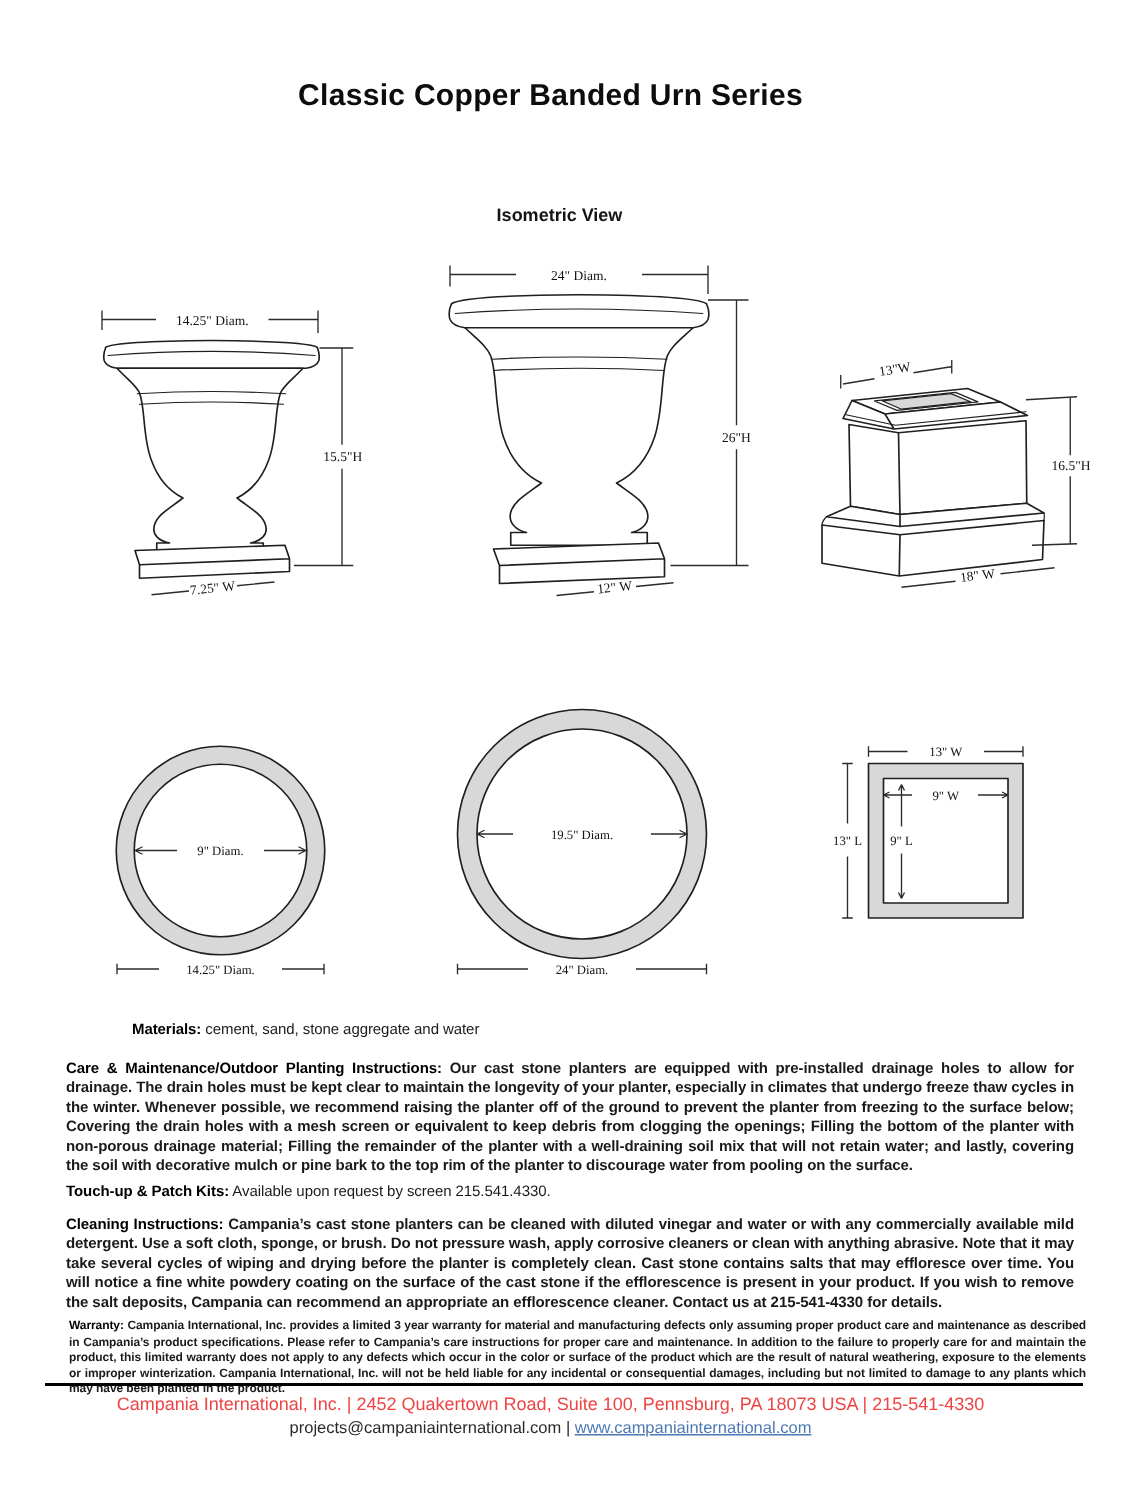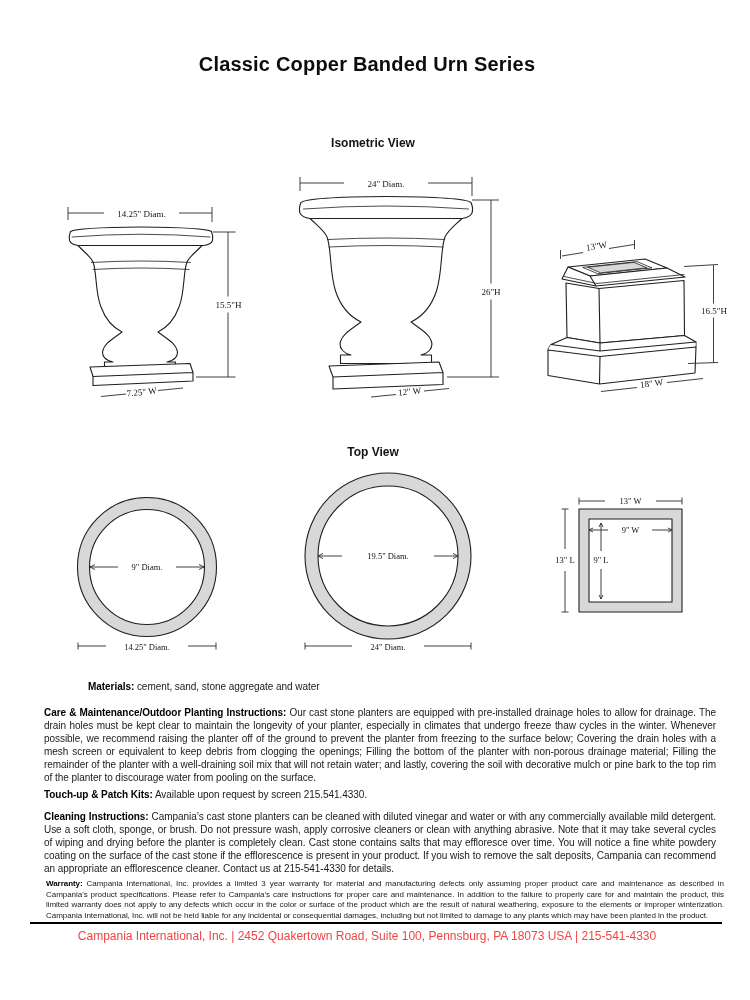--- a/index.html
+++ b/index.html
@@ -14,21 +14,21 @@
   svg{position:absolute;left:0;}
   .ln{stroke:#1f1f1f;stroke-width:1.1;fill:none;stroke-linejoin:round;stroke-linecap:round;}
   .f-w{fill:#ffffff;}
   .f-g{fill:#d8d8d8;}
   .thin{stroke-width:0.8;}
   .dim{stroke:#2b2b2b;stroke-width:0.9;fill:none;stroke-linecap:butt;}
   .dlab{font-family:"Liberation Serif",serif;font-size:9px;fill:#141414;text-anchor:middle;}
   .dlab2{font-size:8.5px;}
   .tblock{position:absolute;left:44px;width:672px;font-size:10px;line-height:13px;color:#1a1a1a;letter-spacing:-0.05px;}
   .tblock b{color:#000;}
-  .just{text-align:justify;}
+  .just{text-align:justify;font-weight:bold;}
   .materials{top:670px;padding-left:44px;}
   .care{top:696px;}
   .touchup{top:778px;}
   .cleaning{top:800px;}
   .warranty{top:871px;font-size:8px;line-height:10.6px;width:678px;left:46px;}
   .rule{top:922px;left:30px;width:692px;height:2px;background:#000;}
   .foot1{top:929px;font-size:12px;color:#ef4444;}
   .foot2{top:946px;font-size:11px;color:#2a2a2a;}
   .foot2 a{text-decoration:underline;}
 </style>
@@ -77,21 +77,20 @@
       <path class="ln f-w" d="M567,337.5 L600,343 L600,351 L551,344.5 Z M600,343 L684.5,335.5 L696,342 L600,351 Z"></path>
       <path class="ln thin" d="M551,344.5 C549,346.5 548,348 548,350 M696,342 C696.5,344 696,345.5 696,347"></path>
       <path class="ln f-w" d="M548,350 L600,356.5 L599.5,384 L548,375.5 Z M600,356.5 L696,347 L695,373 L599.5,384 Z"></path>
       <path class="dim" d="M562,256 L583,252.5 M609,248.5 L634,244.5 M560.5,250 L560.5,259 M634.5,240 L634.5,249 M713.5,265 L713.5,303.5 M713.5,317.5 L713.5,363 M684,266.5 L718,264.5 M688,363.5 L718,362.5 M601,391.5 L637,387.5 M667,382.5 L703,378.5"></path>
       <text class="dlab" x="597" y="249" transform="rotate(-9 597 249)">13"W</text>
       <text class="dlab" x="714" y="313.5">16.5"H</text>
       <text class="dlab" x="652" y="386.5" transform="rotate(-7 652 386.5)">18" W</text>
     </g>
   </svg>
 
-  <div class="abs center sec-head topview-head">Top View</div>
 
   <svg style="top:440px" width="750" height="225" viewBox="0 440 750 225">
 
     <g>
       <circle class="ln f-g" cx="147" cy="567" r="69.5"></circle>
       <circle class="ln f-w" cx="147" cy="567" r="57.5"></circle>
       <path class="dim" d="M90,567 L118,567 M176,567 L204,567 M90,567 l5,-2.5 M90,567 l5,2.5 M204,567 l-5,-2.5 M204,567 l-5,2.5 M78,646 L106,646 M188,646 L216,646 M78,642.5 L78,649.5 M216,642.5 L216,649.5"></path>
       <text class="dlab dlab2" x="147" y="570">9" Diam.</text>
       <text class="dlab dlab2" x="147" y="649.5">14.25" Diam.</text>
     </g>
@@ -122,14 +121,17 @@
   <p class="tblock touchup"><b>Touch-up &amp; Patch Kits:</b><span> Available upon request by screen 215.541.4330.</span></p>
 
   <p class="tblock cleaning just"><b>Cleaning Instructions:</b><span> Campania’s cast stone planters can be cleaned with diluted vinegar and water or with any commercially available mild detergent. Use a soft cloth, sponge, or brush. Do not pressure wash, apply corrosive cleaners or clean with anything abrasive. Note that it may take several cycles of wiping and drying before the planter is completely clean. Cast stone contains salts that may effloresce over time. You will notice a fine white powdery coating on the surface of the cast stone if the efflorescence is present in your product. If you wish to remove the salt deposits, Campania can recommend an appropriate an efflorescence cleaner. Contact us at 215-541-4330 for details.</span></p>
 
   <p class="tblock warranty just"><b>Warranty:</b><span> Campania International, Inc. provides a limited 3 year warranty for material and manufacturing defects only assuming proper product care and maintenance as described in Campania’s product specifications. Please refer to Campania’s care instructions for proper care and maintenance. In addition to the failure to properly care for and maintain the product, this limited warranty does not apply to any defects which occur in the color or surface of the product which are the result of natural weathering, exposure to the elements or improper winterization. Campania International, Inc. will not be held liable for any incidental or consequential damages, including but not limited to damage to any plants which may have been planted in the product.</span></p>
 
   <div class="abs rule"></div>
 
   <div class="abs center foot1">Campania International, Inc. | 2452 Quakertown Road, Suite 100, Pennsburg, PA 18073 USA | 215-541-4330</div>
 
+  <div class="abs center foot2">
+    <span>projects@campaniainternational.com</span><span> | </span><a href="#" id="site-link" style="color: rgb(77, 121, 178);">www.campaniainternational.com</a>
+  </div>
 
 </div>
 
 </body></html>

